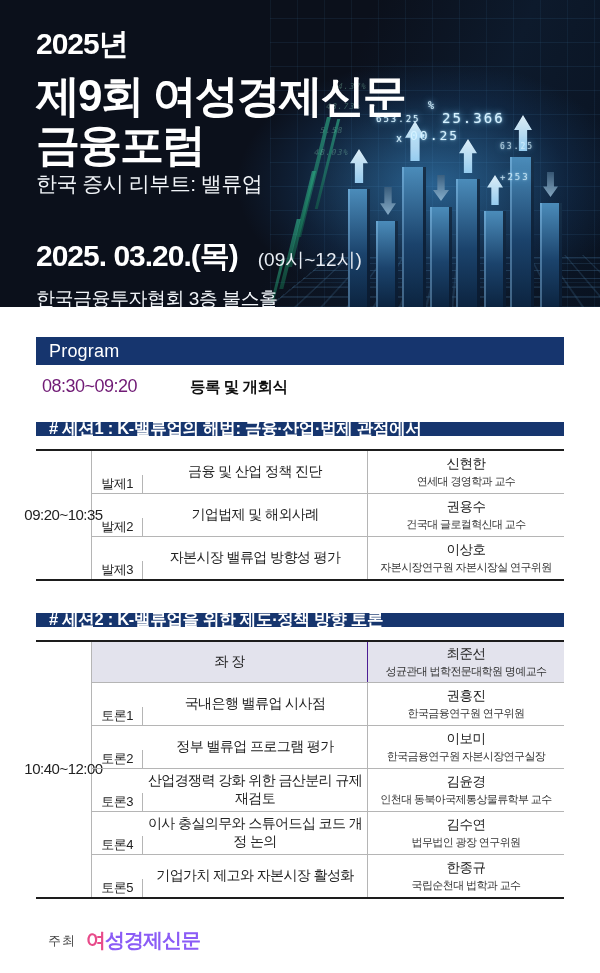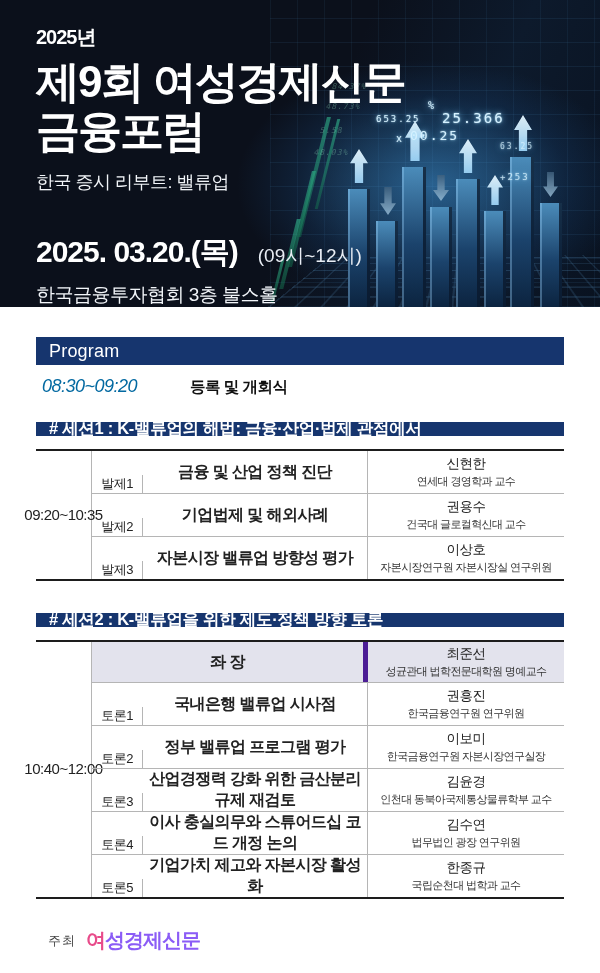--- a/index.html
+++ b/index.html
@@ -25,49 +25,49 @@
     opacity:.5;transform:skewX(-14deg);}
   .arrow{position:absolute;clip-path:polygon(50% 0,100% 42%,73% 42%,73% 100%,27% 100%,27% 42%,0 42%);
     background:linear-gradient(180deg,#e8f7ff,#9cd2f5);opacity:.95;}
   .arrow.down{transform:rotate(180deg);background:linear-gradient(180deg,#9fc4dd,#40617e);opacity:.8;}
   .num{position:absolute;color:#d6f1ff;font-family:"DejaVu Sans Mono",monospace;
     text-shadow:0 0 7px rgba(130,210,255,.95),0 0 2px rgba(200,240,255,.9);letter-spacing:2px;}
   .gnum{position:absolute;color:#8fd8b8;font-family:"DejaVu Sans Mono",monospace;opacity:.35;
     transform:skewX(-14deg);font-size:8px;letter-spacing:1px;}
 
   .hero-text{position:absolute;left:36px;top:24px;z-index:3;color:#fff;}
-  .t-year{font-size:20px;font-weight:bold;letter-spacing:-1px;}
+  .t-year{font-size:30px;font-weight:bold;letter-spacing:-1px;}
   .t-main{font-size:44px;font-weight:bold;letter-spacing:-2px;line-height:1.12;margin-top:6px;}
-  .t-sub{font-size:18px;margin-top:14px;letter-spacing:-0.5px;color:#f2f5f9;}
+  .t-sub{font-size:21px;letter-spacing:-0.5px;color:#f2f5f9;}
   .t-date{margin-top:38px;display:flex;align-items:baseline;gap:20px;}
   .t-date-b{font-size:30px;font-weight:bold;letter-spacing:-1px;}
   .t-date-t{font-size:19px;color:#e8edf4;}
   .t-venue{font-size:19px;margin-top:9px;letter-spacing:-0.5px;color:#f2f5f9;}
 
   
   .section{margin:0 36px;}
   .navbar{background:#16356e;color:#fff;height:28px;display:flex;align-items:center;
     padding-left:13px;font-size:18px;letter-spacing:.2px;margin-top:30px;}
   .navbar.session{height:14px;font-weight:bold;font-size:16.5px;letter-spacing:-0.3px;}
   .opening-row{display:flex;align-items:baseline;padding:11px 0 0 6px;}
-  .opening-time{font-size:18px;color:#0369a1;letter-spacing:-0.5px;width:148px;font-style:italic;}
+  .opening-time{font-size:18px;color:#701a75;letter-spacing:-0.5px;width:148px;}
   .opening-title{font-size:15.5px;font-weight:bold;color:#111;letter-spacing:-0.5px;}
 
   .ptable{display:flex;border-top:2px solid #1d1d1d;border-bottom:2px solid #1d1d1d;
     margin-top:13px;color:#222;}
   .time-col{width:55px;display:flex;flex-direction:row;align-items:center;justify-content:center;
     border-right:1px solid #b5b5b5;font-size:15px;line-height:1.35;letter-spacing:-0.5px;}
   .rows-col{flex:1;display:flex;flex-direction:column;}
   .prow{display:flex;border-bottom:1px solid #b5b5b5;min-height:35px;}
   .prow:last-child{border-bottom:none;}
   .prow.gray{background:#e3e3ed;}
   .cell-no{width:50px;display:flex;align-items:center;justify-content:center;
     border-right:1px solid #b5b5b5;font-size:13px;letter-spacing:-0.5px;margin-top:24px;}
   .cell-topic{flex:1;display:flex;align-items:center;justify-content:center;
-    border-right:1px solid #b5b5b5;font-size:16px;letter-spacing:-0.6px;text-align:center;font-weight:bold;}
+    border-right:1px solid #b5b5b5;font-size:14px;letter-spacing:-0.6px;text-align:center;}
   .cell-speaker{width:192px;display:flex;flex-direction:column;align-items:center;justify-content:center;
     text-align:center;padding:3px 2px;}
   .sp-name{font-size:13.5px;letter-spacing:-0.5px;}
   .sp-affil{font-size:11px;letter-spacing:-0.6px;color:#333;margin-top:1px;}
 
   
   .host-row{display:flex;align-items:center;margin:28px 0 0 48px;}
   .flabel{font-size:13px;color:#444;letter-spacing:1px;width:38px;}
   .host-logo{font-size:20px;font-weight:bold;color:#8b5cf6;letter-spacing:-1px;display:inline-block;}
   .host-logo::first-letter{color:#e84b8a;}
@@ -183,21 +183,21 @@
     </div>
 
     <div class="ptable">
       <div class="time-col">
         <span>10:40</span>
         <span>~</span>
         <span>12:00</span>
       </div>
       <div class="rows-col">
         <div class="prow gray">
-          <div class="cell-topic" style="border-right:5px solid #4c1d95;">좌 장</div>
+          <div class="cell-topic" style="border-right:1px solid #4c1d95;">좌 장</div>
           <div class="cell-speaker">
             <span class="sp-name">최준선</span>
             <span class="sp-affil">성균관대 법학전문대학원 명예교수</span>
           </div>
         </div>
         <div class="prow">
           <div class="cell-no">토론1</div>
           <div class="cell-topic">국내은행 밸류업 시사점</div>
           <div class="cell-speaker">
             <span class="sp-name">권흥진</span>

